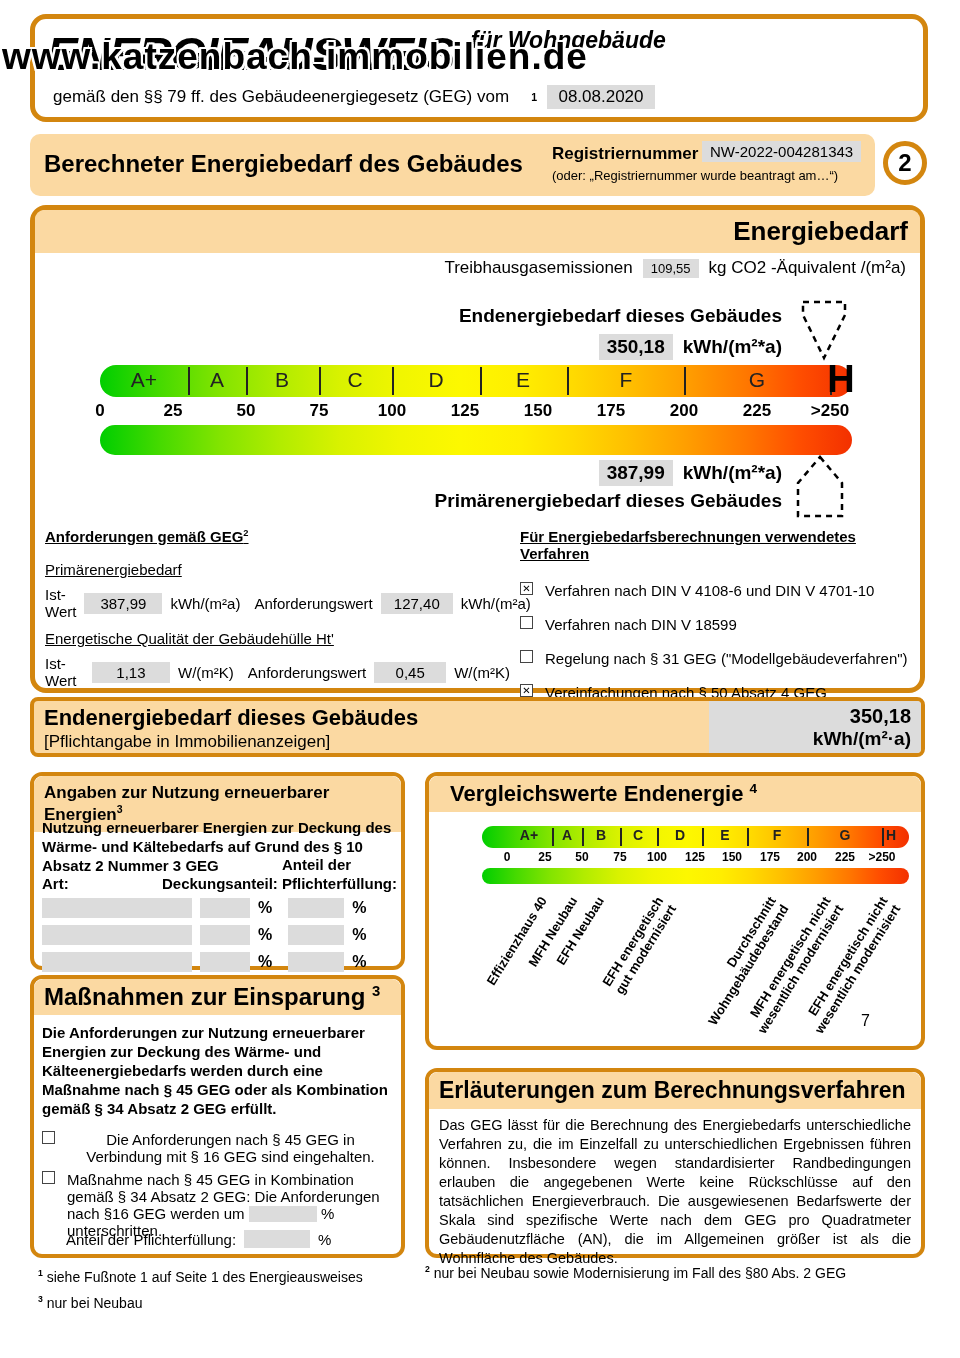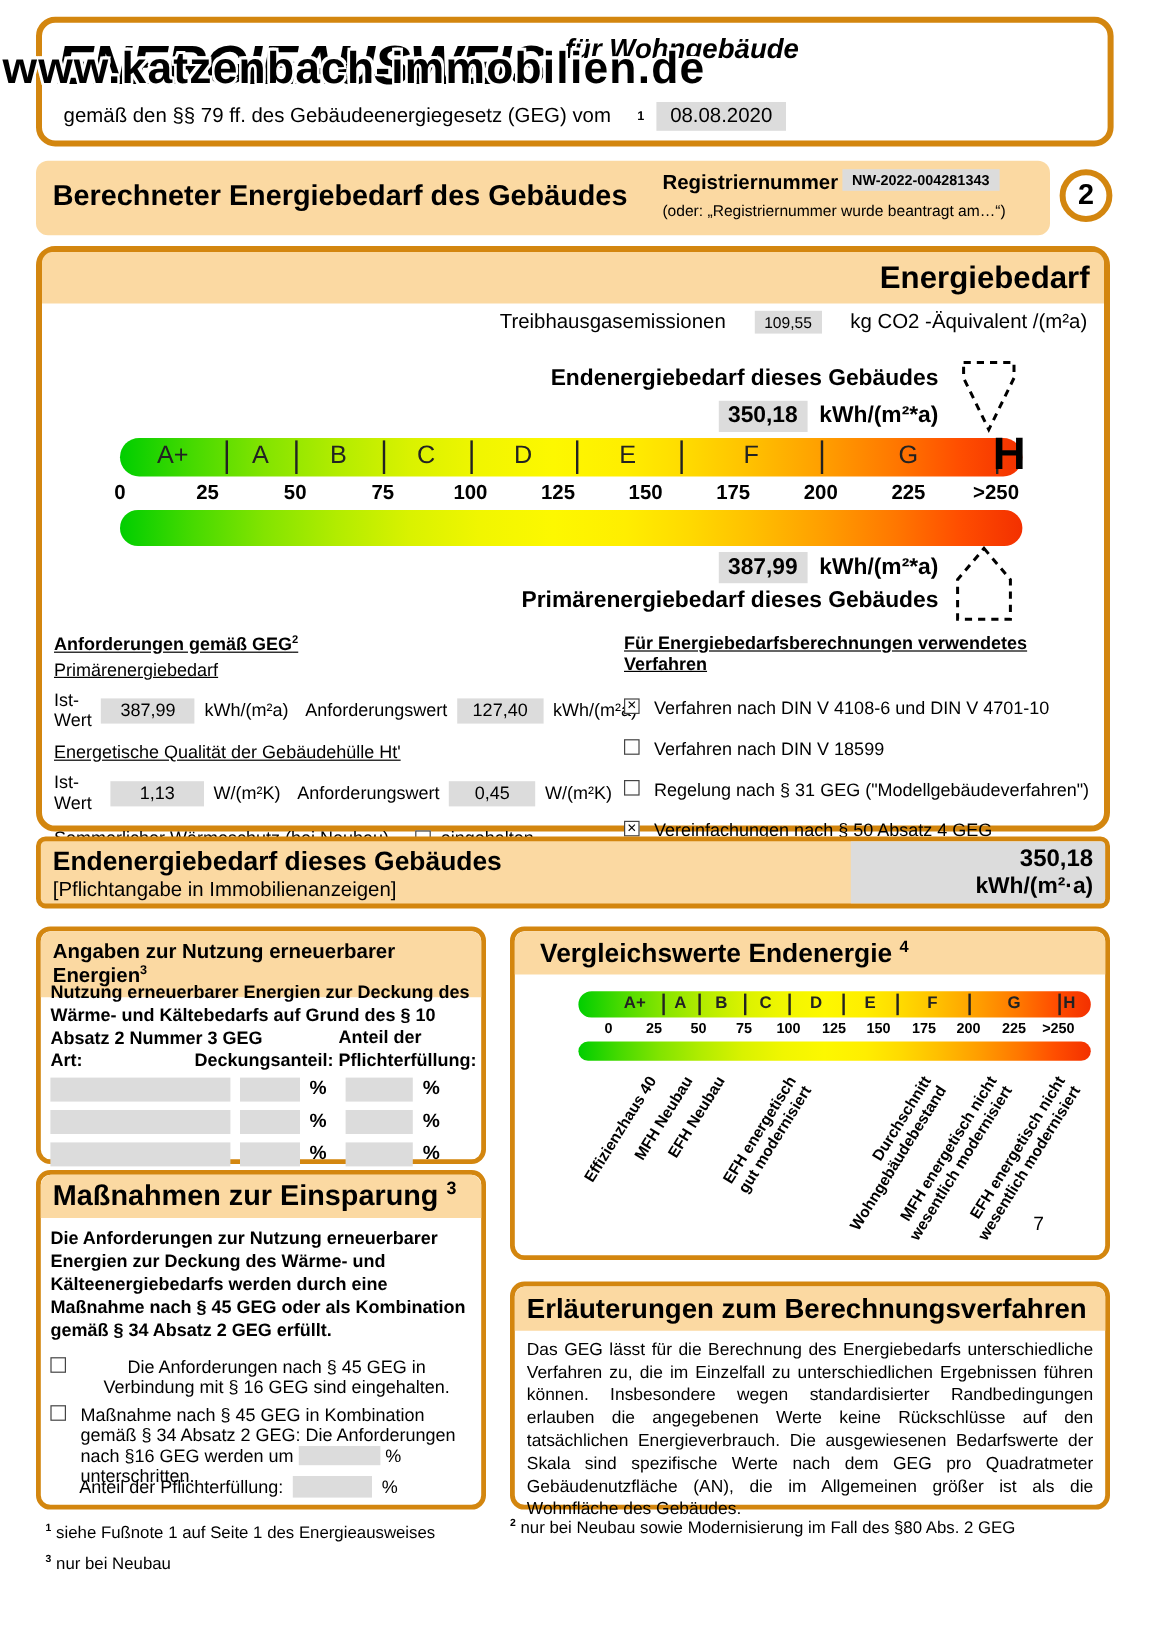--- a/index.html
+++ b/index.html
@@ -54,29 +54,29 @@
       <span class="sup" style="margin-left:12px;">1</span>
       <span class="greybox" style="font-size:17px;min-width:108px;">08.08.2020</span>
     </div>
   </div>
 
   <div class="abs" style="left:30px;top:134px;width:845px;height:62px;background:var(--tan);border-radius:10px;">
     <span class="abs b" style="left:14px;top:16px;font-size:24px;">Berechneter Energiebedarf des Gebäudes</span>
     <span class="abs" style="left:522px;top:8px;font-size:17px;font-weight:bold;">
       <span>Registriernummer</span><span class="sup" style="margin-left:4px;">2</span>
     </span>
-    <span class="abs greybox" style="left:672px;top:7px;font-size:12px;min-width:130px;font-weight:bold;">NW-2022-004281343</span>
+    <span class="abs greybox" style="left:672px;top:7px;font-size:15px;min-width:130px;">NW-2022-004281343</span>
     <span class="abs" style="left:522px;top:34px;font-size:13px;">(oder: „Registriernummer wurde beantragt am…“)</span>
   </div>
   <div class="abs" style="left:883px;top:141px;width:44px;height:44px;border:5px solid var(--orange);border-radius:50%;display:flex;align-items:center;justify-content:center;font-size:24px;font-weight:bold;background:#fff;">2</div>
 
   <div class="box" style="left:30px;top:205px;width:895px;height:488px;">
     <div class="tanhead" style="font-size:26px;text-align:right;">Energiebedarf</div>
 
-    <div class="abs" style="right:14px;top:48px;display:flex;align-items:center;gap:24px;font-size:17px;">
+    <div class="abs" style="right:14px;top:48px;display:flex;align-items:center;gap:10px;font-size:17px;">
       <span>Treibhausgasemissionen</span>
       <span class="greybox" style="font-size:13px;min-width:52px;">109,55</span>
       <span>kg CO2 -Äquivalent /(m²a)</span>
     </div>
 
     <div class="abs b" style="right:138px;top:95px;font-size:19px;">Endenergiebedarf dieses Gebäudes</div>
     <div class="abs" style="right:138px;top:124px;display:flex;align-items:center;gap:10px;">
       <span class="greybox b" style="font-size:19px;min-width:72px;">350,18</span>
       <span class="b" style="font-size:19px;">kWh/(m²*a)</span>
     </div>
@@ -130,21 +130,21 @@
     </div>
     <div class="abs b" style="right:138px;top:280px;font-size:19px;">Primärenergiebedarf dieses Gebäudes</div>
     <svg class="house" style="right:74px;top:244px;" width="52" height="66" viewBox="0 0 52 66">
       <polygon points="26,3 48,29 48,62 4,62 4,29" fill="none" stroke="#000" stroke-width="2.5" stroke-dasharray="6 5"></polygon>
     </svg>
 
     <div class="abs" style="left:10px;top:318px;width:465px;font-size:15px;">
       <div class="b u">
         <span>Anforderungen gemäß GEG</span><span class="sup">2</span>
       </div>
-      <div class="u" style="margin-top:4px;">Primärenergiebedarf</div>
+      <div class="u" style="margin-top:16px;">Primärenergiebedarf</div>
       <div style="margin-top:8px;display:flex;align-items:center;gap:8px;">
         <span>Ist-Wert</span>
         <span class="greybox" style="min-width:78px;">387,99</span>
         <span>kWh/(m²a)</span>
         <span style="margin-left:6px;">Anforderungswert</span>
         <span class="greybox" style="min-width:72px;">127,40</span>
         <span>kWh/(m²a)</span>
       </div>
       <div class="u" style="margin-top:10px;">Energetische Qualität der Gebäudehülle Ht'</div>
       <div style="margin-top:8px;display:flex;align-items:center;gap:8px;">

